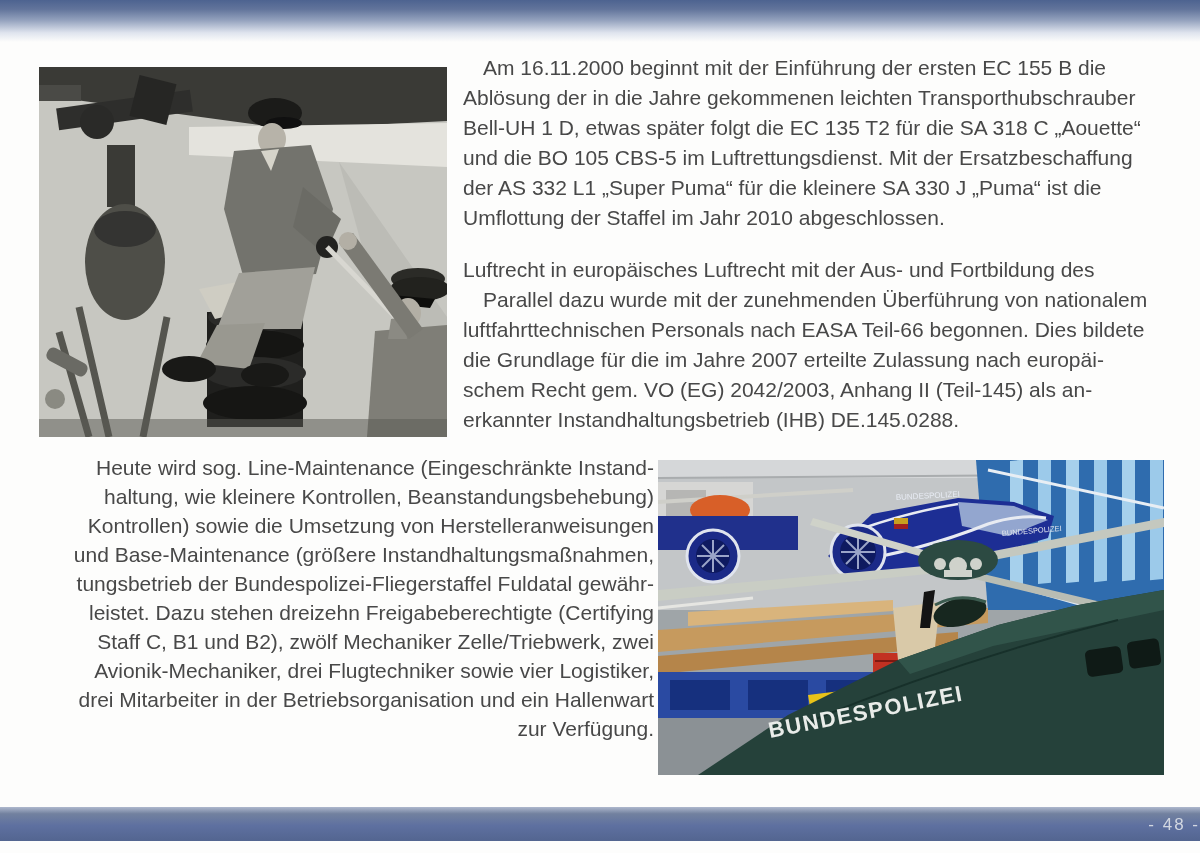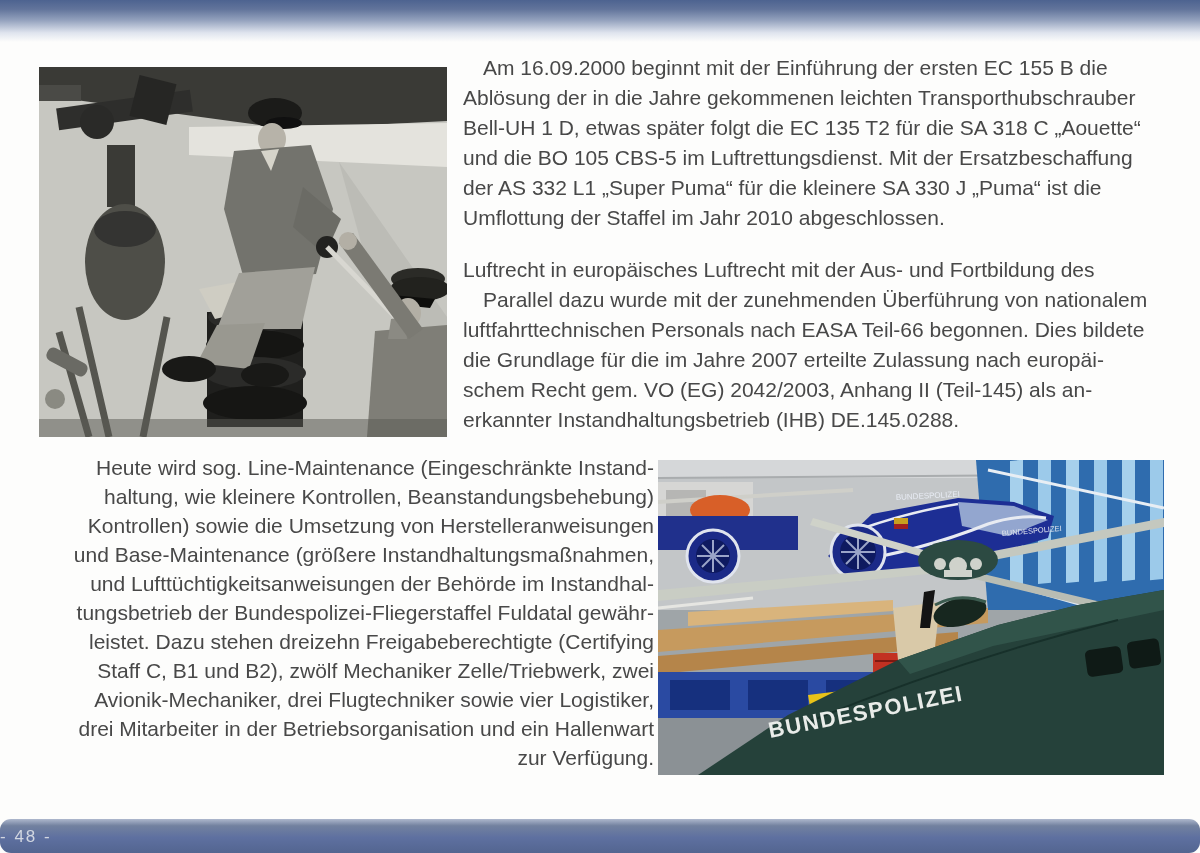--- a/index.html
+++ b/index.html
@@ -8,23 +8,23 @@
     width:1200px;height:853px;
     background:#fdfdfc;
     overflow:hidden;
     font-family:"Liberation Sans", sans-serif;
   }
   .band-top{
     position:absolute;left:0;top:0;width:1200px;height:42px;
     background:linear-gradient(to bottom,#4d6390 0%,#62749b 22%,#93a1bd 48%,#dfe4ee 78%,#fdfdfc 100%);
   }
   .band-bottom{
-    position:absolute;left:0;bottom:0;width:1200px;height:34px;
+    position:absolute;left:0;bottom:12px;width:1200px;height:34px;
     background:linear-gradient(to bottom,#aeb8cd 0%,#72819f 20%,#5e70a0 55%,#536590 100%);
-    display:flex;align-items:center;justify-content:flex-start;border-radius:11px;
+    display:flex;align-items:center;justify-content:flex-end;
   }
   .page-number{
     color:#d2d7e1;font-size:17px;letter-spacing:2px;
     transform:translateY(1px);
   }
   .para{position:absolute;color:#484848;font-size:21px;}
   .para .tline{white-space:nowrap;}
   .para-right{left:463px;width:700px;line-height:30px;}
   #para1{top:53px;}
   #para2{top:255px;}
@@ -90,21 +90,21 @@
       <polygon points="336,264 408,258 408,370 328,370" fill="#7f7e77"></polygon>
       <polygon points="349,272 352,252 366,250 368,272" fill="#8b8a83"></polygon>
       <polygon points="370,272 300,176 314,166 384,262" fill="#7b7a73"></polygon>
       <circle cx="309" cy="174" r="9" fill="#b3afa5"></circle>
 
       <rect x="0" y="352" width="408" height="18" fill="#5a5a54" opacity="0.5"></rect>
     </svg>
   </div>
 
   <div class="para para-right" id="para1">
-    <div class="tline indent">Am 16.09.2000 beginnt mit der Einführung der ersten EC 155 B die</div>
+    <div class="tline indent">Am 16.11.2000 beginnt mit der Einführung der ersten EC 155 B die</div>
     <div class="tline">Ablösung der in die Jahre gekommenen leichten Transporthubschrauber</div>
     <div class="tline">Bell-UH 1 D, etwas später folgt die EC 135 T2 für die SA 318 C „Aouette“</div>
     <div class="tline">und die BO 105 CBS-5 im Luftrettungsdienst. Mit der Ersatzbeschaffung</div>
     <div class="tline">der AS 332 L1 „Super Puma“ für die kleinere SA 330 J „Puma“ ist die</div>
     <div class="tline">Umflottung der Staffel im Jahr 2010 abgeschlossen.</div>
   </div>
 
   <div class="para para-right" id="para2">
     <div class="tline">Luftrecht in europäisches Luftrecht mit der Aus- und Fortbildung des</div>
     <div class="tline indent">Parallel dazu wurde mit der zunehmenden Überführung von nationalem</div>
@@ -112,21 +112,20 @@
     <div class="tline">die Grundlage für die im Jahre 2007 erteilte Zulassung nach europäi-</div>
     <div class="tline">schem Recht gem. VO (EG) 2042/2003, Anhang II (Teil-145) als an-</div>
     <div class="tline">erkannter Instandhaltungsbetrieb (IHB) DE.145.0288.</div>
   </div>
 
   <div class="para" id="para3">
     <div class="tline indent">Heute wird sog. Line-Maintenance (Eingeschränkte Instand-</div>
     <div class="tline">haltung, wie kleinere Kontrollen, Beanstandungsbehebung)</div>
     <div class="tline">Kontrollen) sowie die Umsetzung von Herstelleranweisungen</div>
     <div class="tline">und Base-Maintenance (größere Instandhaltungsmaßnahmen,</div>
-    <div class="tline">und Lufttüchtigkeitsanweisungen der Behörde im Instandhal-</div>
     <div class="tline">tungsbetrieb der Bundespolizei-Fliegerstaffel Fuldatal gewähr-</div>
     <div class="tline">leistet. Dazu stehen dreizehn Freigabeberechtigte (Certifying</div>
     <div class="tline">Staff C, B1 und B2), zwölf Mechaniker Zelle/Triebwerk, zwei</div>
     <div class="tline">Avionik-Mechaniker, drei Flugtechniker sowie vier Logistiker,</div>
     <div class="tline">drei Mitarbeiter in der Betriebsorganisation und ein Hallenwart</div>
     <div class="tline">zur Verfügung.</div>
   </div>
 
   <div class="photo" id="photo-hangar">
     <svg width="506" height="315" viewBox="0 0 506 315">

